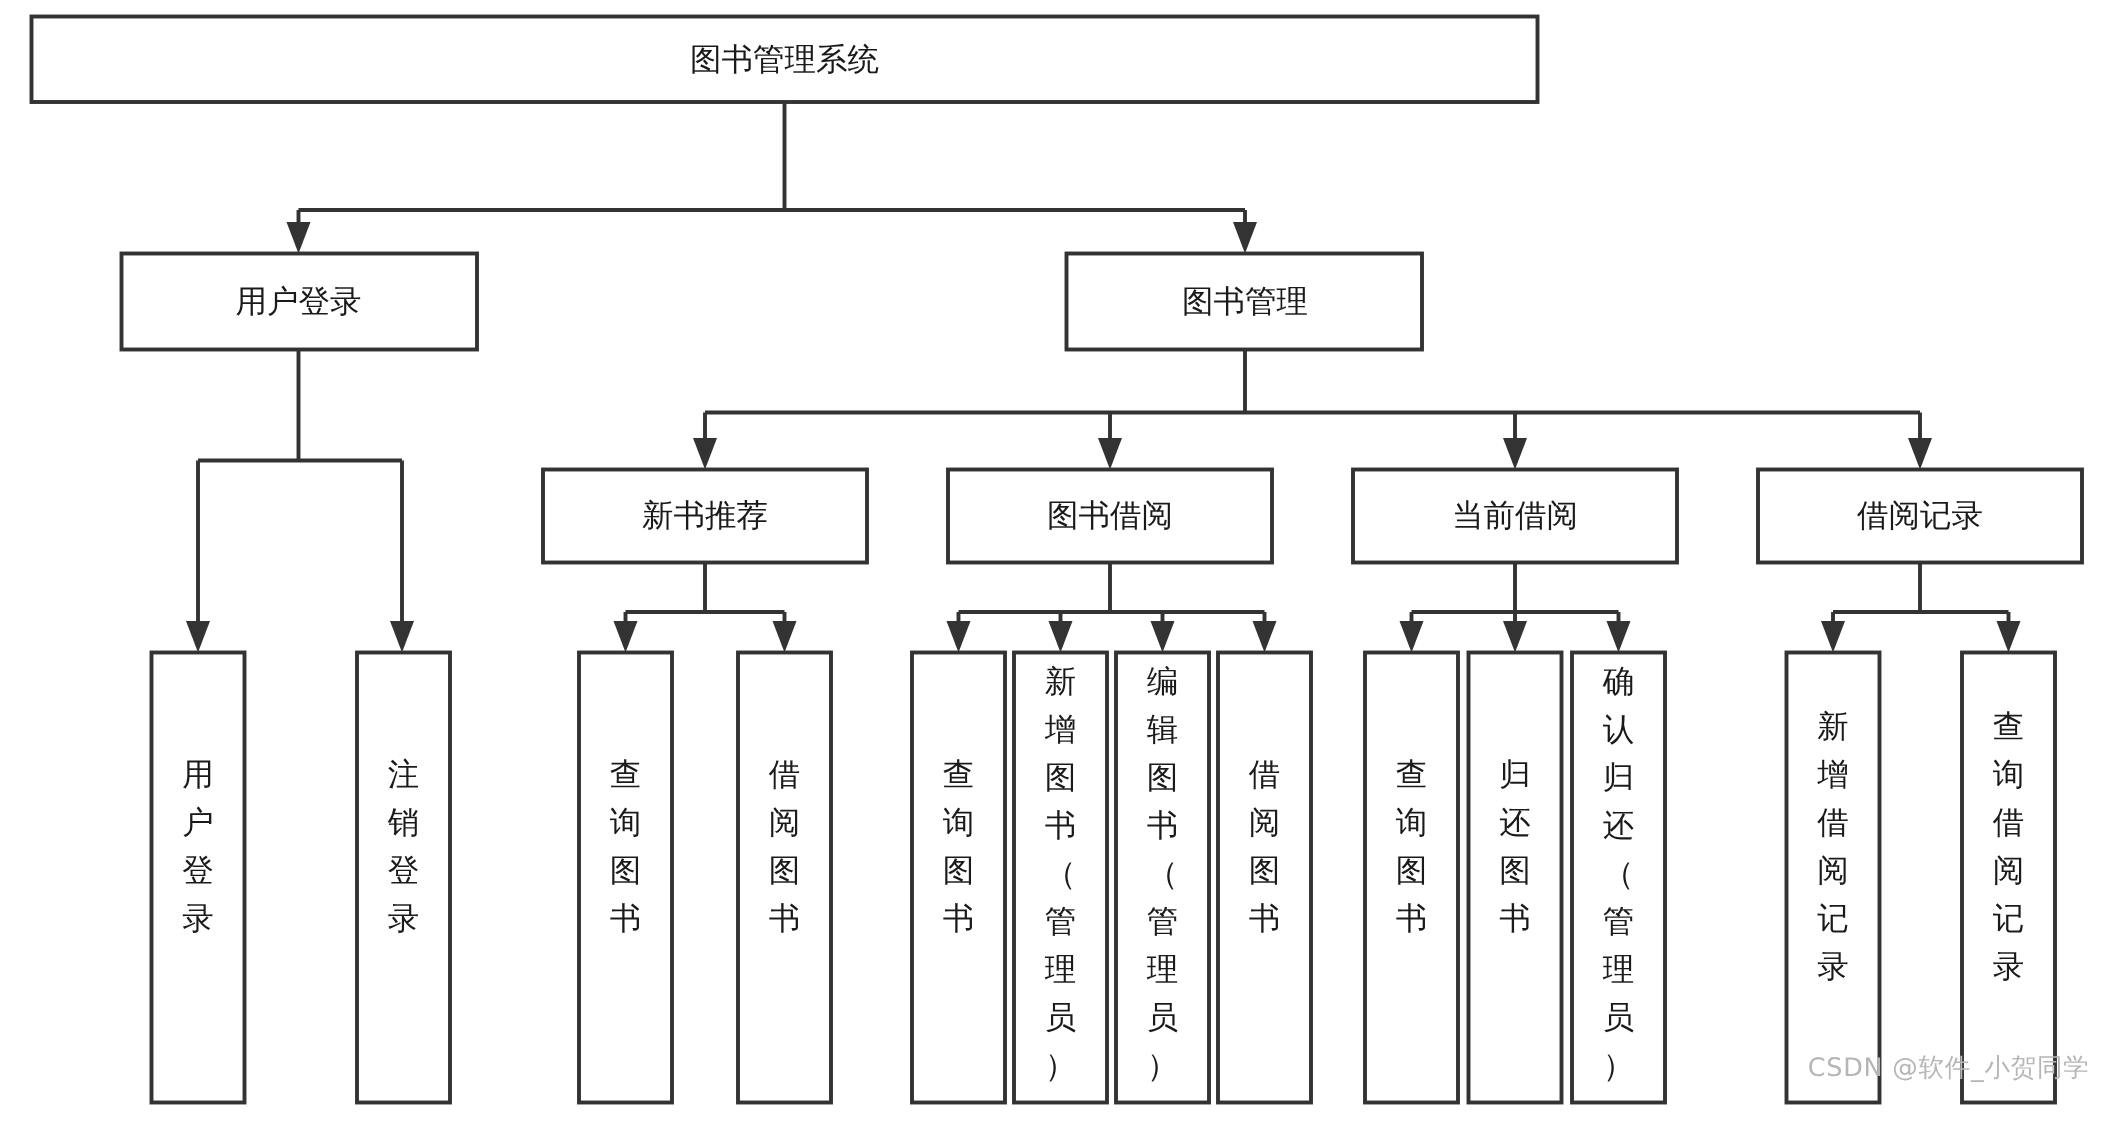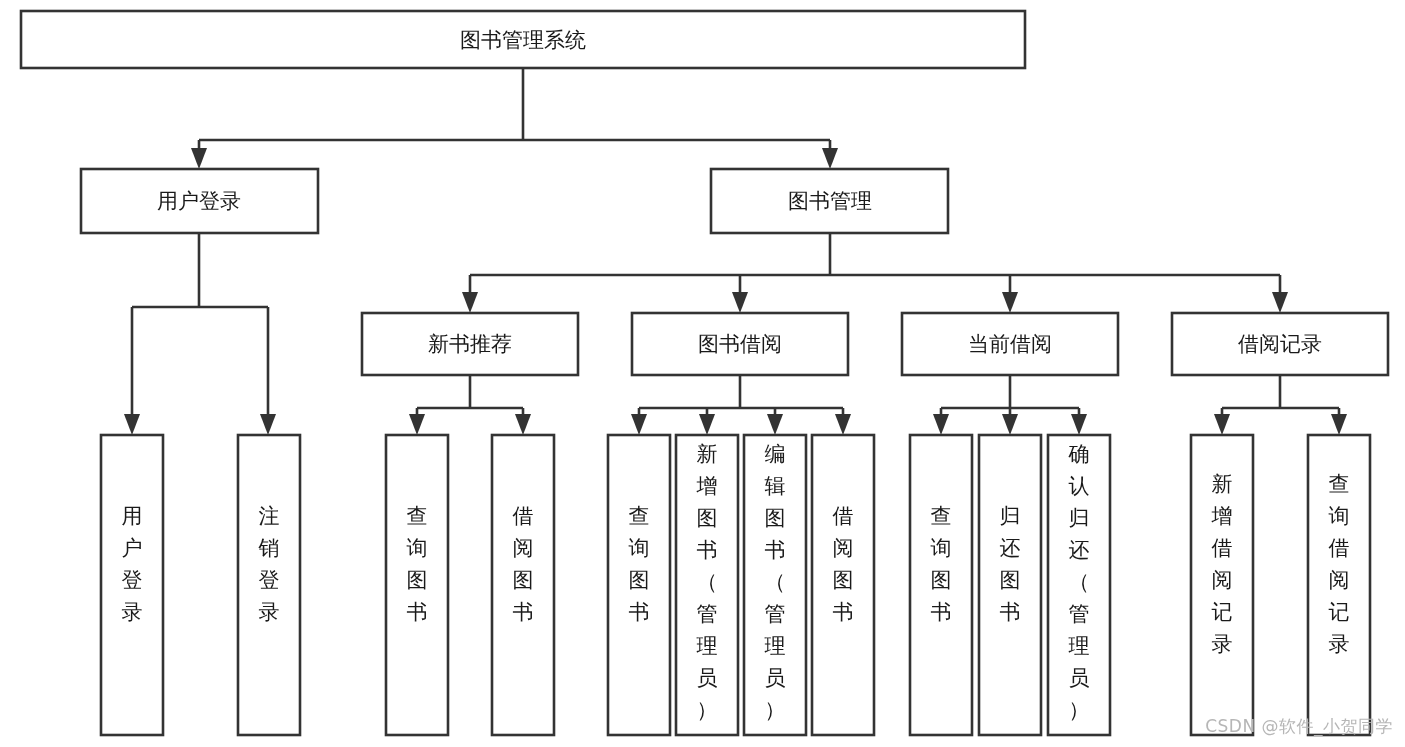--- a/index.html
+++ b/index.html
@@ -44,21 +44,21 @@
     stroke-width: 2.6;
     fill: none;
   }
   .arrow-head {
     fill: #333333;
     stroke: none;
   }
   .watermark {
     position: absolute;
     right: 12px;
-    bottom: 9px;
+    bottom: 24px;
     font-family: "DejaVu Sans", "Liberation Sans", sans-serif;
     font-size: 17px;
     color: #b6b6b6;
     white-space: nowrap;
     letter-spacing: 0.5px;
   }
 </style>
 </head>
 <body>
 

